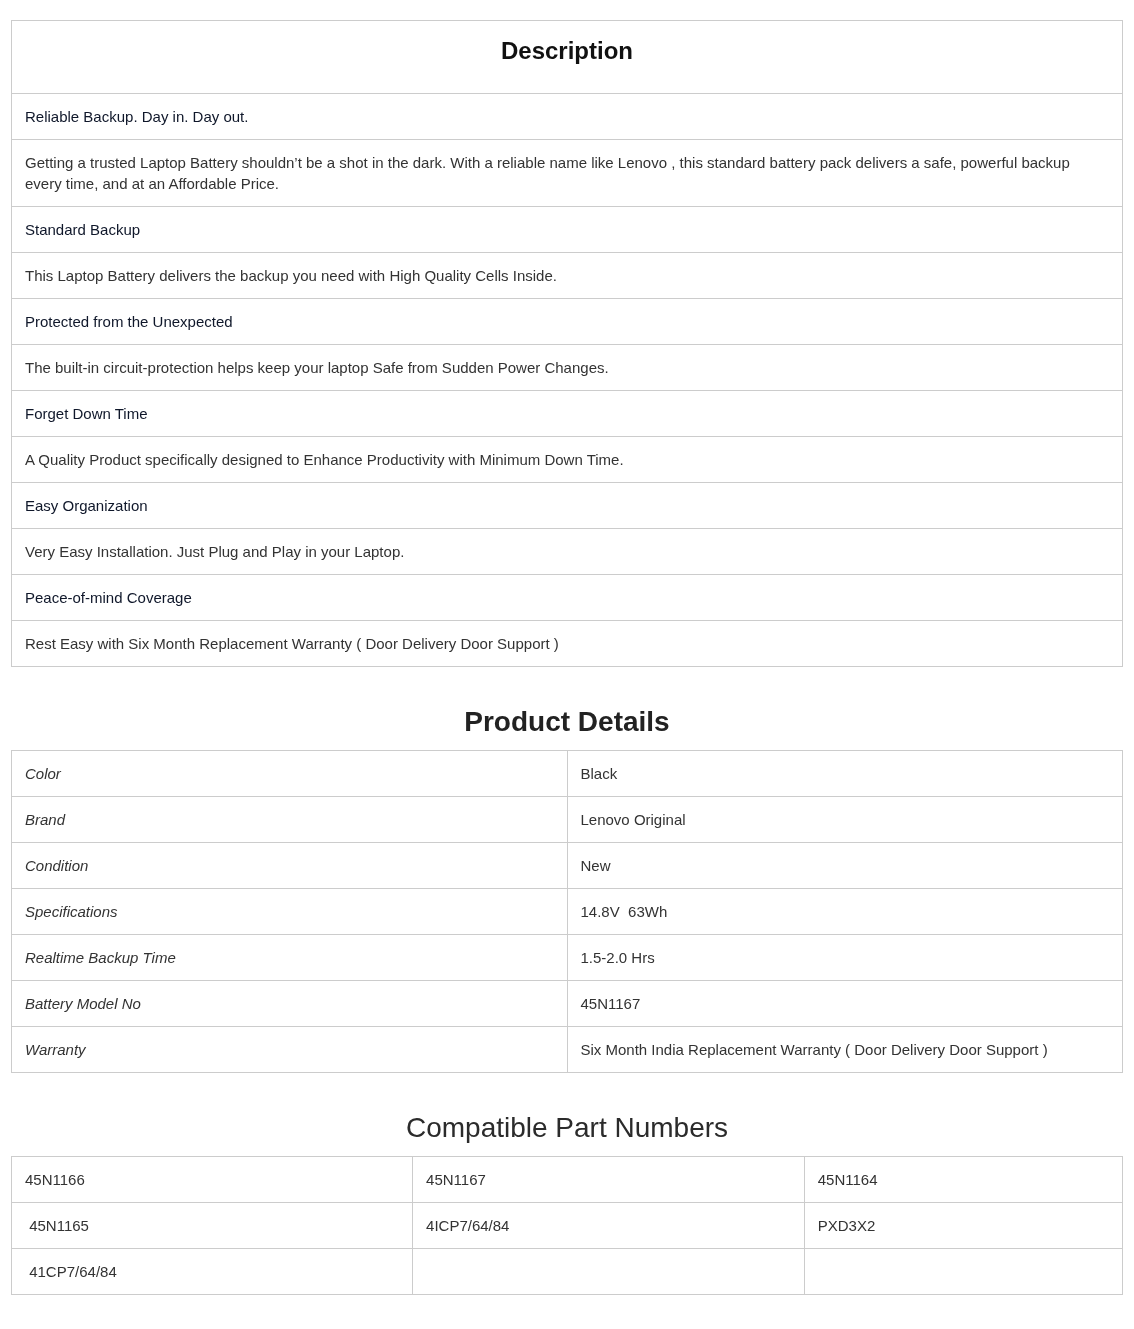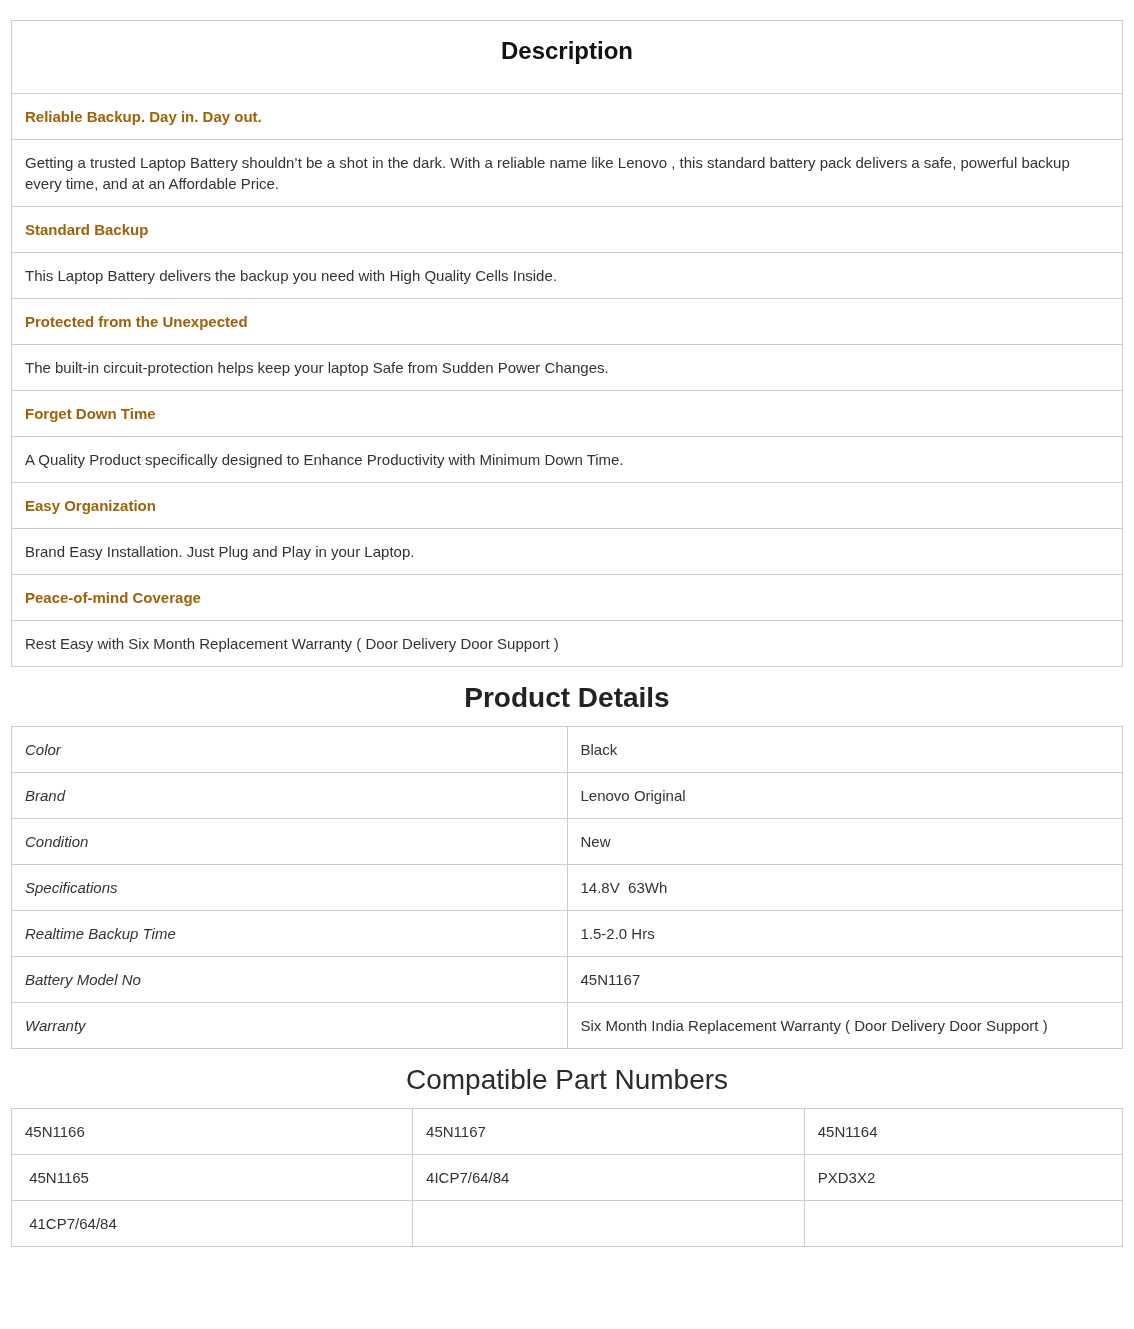--- a/index.html
+++ b/index.html
@@ -31,30 +31,30 @@
   }
   .desc-header-cell {
     text-align: center;
     font-weight: 700;
     font-size: 24px;
     line-height: 21px;
     color: #111111;
     padding: 19px 13px 32px 13px;
   }
   .bold-row td {
-    font-weight: 700;
-    color: #a16207;
+    font-weight: 400;
+    color: #0f172a;
   }
   .section-title {
     text-align: center;
     font-size: 28px;
     line-height: 34px;
     font-weight: 700;
     color: #222222;
-    margin: 14px 0 11px 0;
+    margin: 38px 0 11px 0;
   }
   .section-title.regular {
     font-weight: 400;
     color: #2b2b2b;
   }
   .details-table td.label-col { width: 50%; font-style: italic; }
   .details-table td.value-col { width: 50%; }
   .parts-table td.col-a { width: 36.3%; }
   .parts-table td.col-b { width: 35.4%; }
   .parts-table td.col-c { width: 28.3%; }
@@ -90,21 +90,21 @@
       <tr class="bold-row">
         <td>Forget Down Time</td>
       </tr>
       <tr>
         <td>A Quality Product specifically designed to Enhance Productivity with Minimum Down Time.</td>
       </tr>
       <tr class="bold-row">
         <td>Easy Organization</td>
       </tr>
       <tr>
-        <td>Brand Easy Installation. Just Plug and Play in your Laptop.</td>
+        <td>Very Easy Installation. Just Plug and Play in your Laptop.</td>
       </tr>
       <tr class="bold-row">
         <td>Peace-of-mind Coverage</td>
       </tr>
       <tr>
         <td>Rest Easy with Six Month Replacement Warranty ( Door Delivery Door Support )</td>
       </tr>
     </tbody>
   </table>
 

